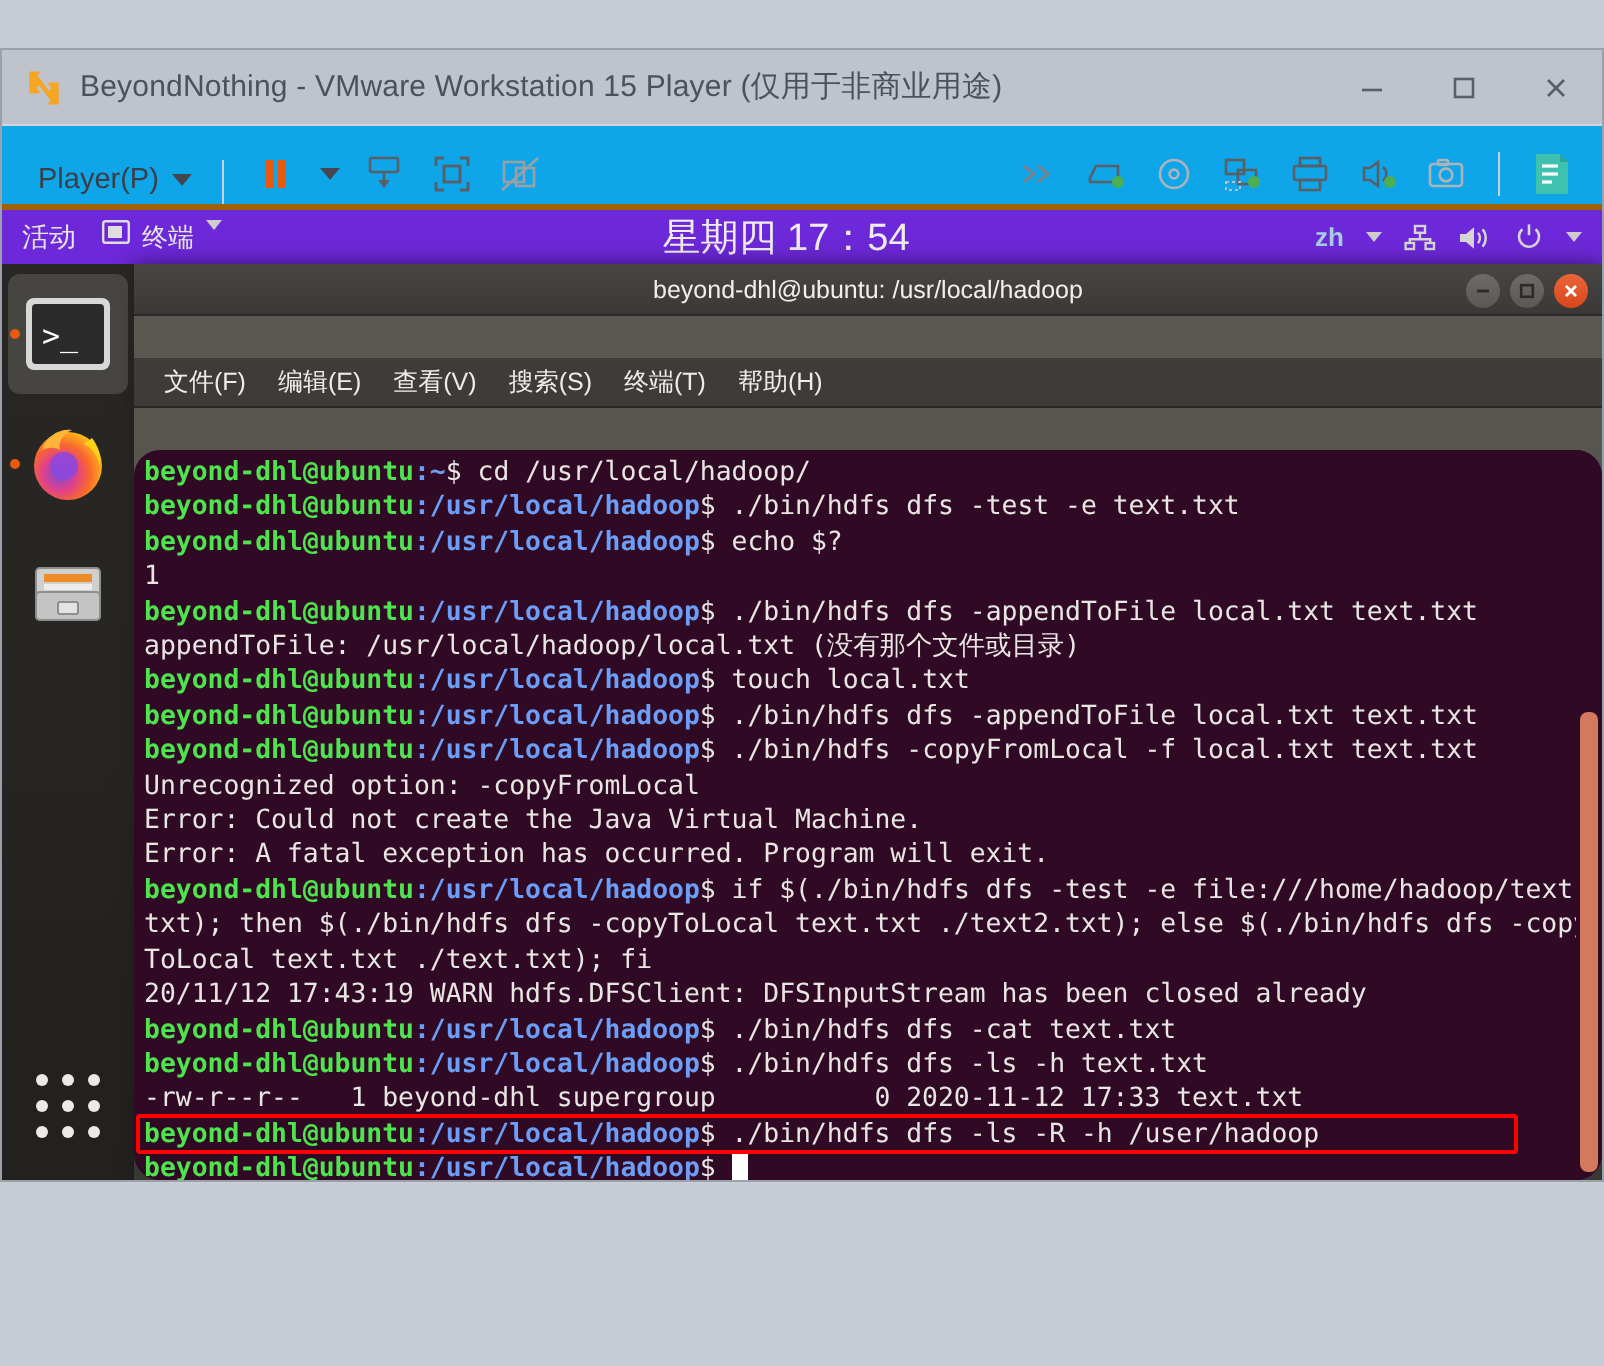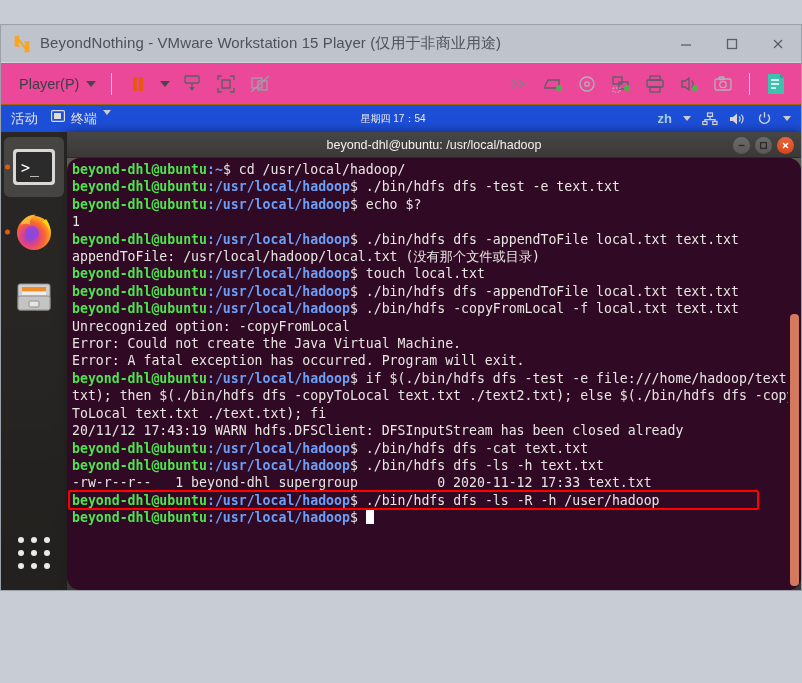--- a/index.html
+++ b/index.html
@@ -36,24 +36,24 @@
   .win-btn {
     width:46px; height:37px;
     display:flex; align-items:center; justify-content:center;
     color:#5a5f66;
   }
   #vm-winctl { position:absolute; right:0; top:0; display:flex; }
 
   
   #vm-toolbar {
     height:43px; min-height:43px;
-    background:#ec4899;
+    background:#0ea5e9;
     border-top:1px solid #d3d7dd;
-    border-bottom:1px solid #a16207;
-    display:flex; align-items:center;
+    border-bottom:3px solid #a16207;
+    display:flex; align-items:flex-end;
     padding:0 8px 0 12px;
   }
   #player-menu {
     font-size:14.5px; color:#3b3f45;
     display:flex; align-items:center; gap:7px;
     padding:4px 6px;
   }
   .tri-down {
     width:0;height:0;border-left:5px solid transparent;
     border-right:5px solid transparent;border-top:6px solid #44484e;
@@ -64,31 +64,31 @@
   #tb-right { margin-left:auto; display:flex; align-items:center; }
 
   
   #guest {
     flex:1; position:relative; overflow:hidden;
     background:#2c2c2c;
   }
 
   
   #gnome-topbar {
-    height:27px; background:#1d4ed8;
+    height:27px; background:#6d28d9;
     display:flex; align-items:center;
     padding:0 10px; position:relative;
     color:#e6e4e2; font-size:13px;
   }
   #gnome-left { display:flex; align-items:center; gap:13px; }
   #activities { font-size:13.5px; }
   #app-menu { display:flex; align-items:flex-start; gap:6px; }
   #gnome-clock {
     position:absolute; left:0; right:16px; text-align:center;
-    font-size:10px; pointer-events:none; color:#f0eeec;
+    font-size:19px; pointer-events:none; color:#f0eeec;
   }
   #gnome-right { margin-left:auto; display:flex; align-items:center; gap:11px; }
   #lang-ind { color:#a8cde0; font-size:13px; font-weight:bold;text-align:center; }
   .tri-down-sm {
     width:0;height:0;border-left:4px solid transparent;
     border-right:4px solid transparent;border-top:5px solid #cfcdcb;
   }
 
   
   #desktop { position:absolute; top:27px; left:0; right:0; bottom:0;
@@ -123,20 +123,21 @@
     grid-template-rows:repeat(3,1fr); gap:4px;
     place-items:center; padding:6px;
   }
   #dock-apps span { width:6px;height:6px;border-radius:50%;background:#eceae8; }
 
   
   #term-win {
     position:absolute; left:66px; top:0; right:0; bottom:0;
     display:flex; flex-direction:column;
     box-shadow:0 0 10px rgba(0,0,0,0.5);
+    gap:21px;
   }
   #term-titlebar {
     height:26px; min-height:26px;
     background:linear-gradient(180deg,#484644 0%,#3b3937 100%);
     border-bottom:1px solid #2c2a28;
     display:flex; align-items:center; justify-content:center;
     position:relative; color:#f2f0ee; font-size:12.5px;
   }
   #term-winctl { position:absolute; right:7px; top:0; height:26px;
     display:flex; align-items:center; gap:5px; }
@@ -426,20 +427,28 @@
             </div>
             <div class="tw-btn close">
               <svg width="9" height="9" viewBox="0 0 9 9">
                   <line x1="2" y1="2" x2="7" y2="7" stroke="#fff" stroke-width="1.4"></line>
                   <line x1="7" y1="2" x2="2" y2="7" stroke="#fff" stroke-width="1.4"></line>
                 </svg>
             </div>
           </div>
         </div>
 
+        <div id="term-menubar">
+            <span class="menu-item">文件(F)</span>
+            <span class="menu-item">编辑(E)</span>
+            <span class="menu-item">查看(V)</span>
+            <span class="menu-item">搜索(S)</span>
+            <span class="menu-item">终端(T)</span>
+            <span class="menu-item">帮助(H)</span>
+          </div>
 
         <div id="term-body">
           <div id="term-text"><div class="term-line"><span class="c-green">beyond-dhl@ubuntu</span><span class="c-blue">:~</span><span class="c-white">$</span><span class="c-white"> cd /usr/local/hadoop/</span></div><div class="term-line"><span class="c-green">beyond-dhl@ubuntu</span><span class="c-blue">:/usr/local/hadoop</span><span class="c-white">$</span><span class="c-white"> ./bin/hdfs dfs -test -e text.txt</span></div><div class="term-line"><span class="c-green">beyond-dhl@ubuntu</span><span class="c-blue">:/usr/local/hadoop</span><span class="c-white">$</span><span class="c-white"> echo $?</span></div><div class="term-line"><span class="c-white">1</span></div><div class="term-line"><span class="c-green">beyond-dhl@ubuntu</span><span class="c-blue">:/usr/local/hadoop</span><span class="c-white">$</span><span class="c-white"> ./bin/hdfs dfs -appendToFile local.txt text.txt</span></div><div class="term-line"><span class="c-white">appendToFile: /usr/local/hadoop/local.txt (没有那个文件或目录)</span></div><div class="term-line"><span class="c-green">beyond-dhl@ubuntu</span><span class="c-blue">:/usr/local/hadoop</span><span class="c-white">$</span><span class="c-white"> touch local.txt</span></div><div class="term-line"><span class="c-green">beyond-dhl@ubuntu</span><span class="c-blue">:/usr/local/hadoop</span><span class="c-white">$</span><span class="c-white"> ./bin/hdfs dfs -appendToFile local.txt text.txt</span></div><div class="term-line"><span class="c-green">beyond-dhl@ubuntu</span><span class="c-blue">:/usr/local/hadoop</span><span class="c-white">$</span><span class="c-white"> ./bin/hdfs -copyFromLocal -f local.txt text.txt</span></div><div class="term-line"><span class="c-white">Unrecognized option: -copyFromLocal</span></div><div class="term-line"><span class="c-white">Error: Could not create the Java Virtual Machine.</span></div><div class="term-line"><span class="c-white">Error: A fatal exception has occurred. Program will exit.</span></div><div class="term-line"><span class="c-green">beyond-dhl@ubuntu</span><span class="c-blue">:/usr/local/hadoop</span><span class="c-white">$</span><span class="c-white"> if $(./bin/hdfs dfs -test -e file:///home/hadoop/text.txt); then $(./bin/hdfs dfs -copyToLocal text.txt ./text2.txt); else $(./bin/hdfs dfs -copyToLocal text.txt ./text.txt); fi</span></div><div class="term-line"><span class="c-white">20/11/12 17:43:19 WARN hdfs.DFSClient: DFSInputStream has been closed already</span></div><div class="term-line"><span class="c-green">beyond-dhl@ubuntu</span><span class="c-blue">:/usr/local/hadoop</span><span class="c-white">$</span><span class="c-white"> ./bin/hdfs dfs -cat text.txt</span></div><div class="term-line"><span class="c-green">beyond-dhl@ubuntu</span><span class="c-blue">:/usr/local/hadoop</span><span class="c-white">$</span><span class="c-white"> ./bin/hdfs dfs -ls -h text.txt</span></div><div class="term-line"><span class="c-white">-rw-r--r--   1 beyond-dhl supergroup          0 2020-11-12 17:33 text.txt</span></div><div class="term-line"><span class="c-green">beyond-dhl@ubuntu</span><span class="c-blue">:/usr/local/hadoop</span><span class="c-white">$</span><span class="c-white"> ./bin/hdfs dfs -ls -R -h /user/hadoop</span></div><div class="term-line"><span class="c-green">beyond-dhl@ubuntu</span><span class="c-blue">:/usr/local/hadoop</span><span class="c-white">$</span><span class="c-white"> </span><span class="cursor"></span></div></div>
           <div id="term-scrollbar">
             <div id="term-scroll-thumb"></div>
           </div>
         <div id="highlight-box" style="border-color: rgb(254, 0, 0); top: 331.719px; height: 20.4062px;"></div>
           </div>
       </div>
 

